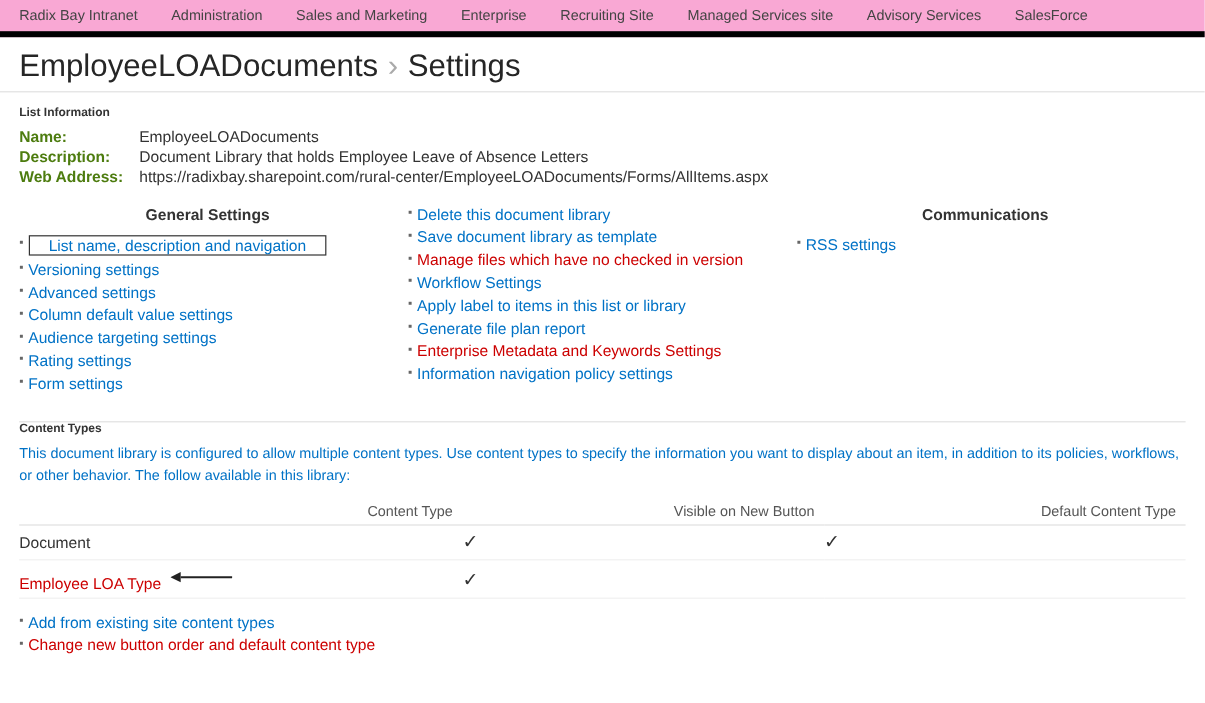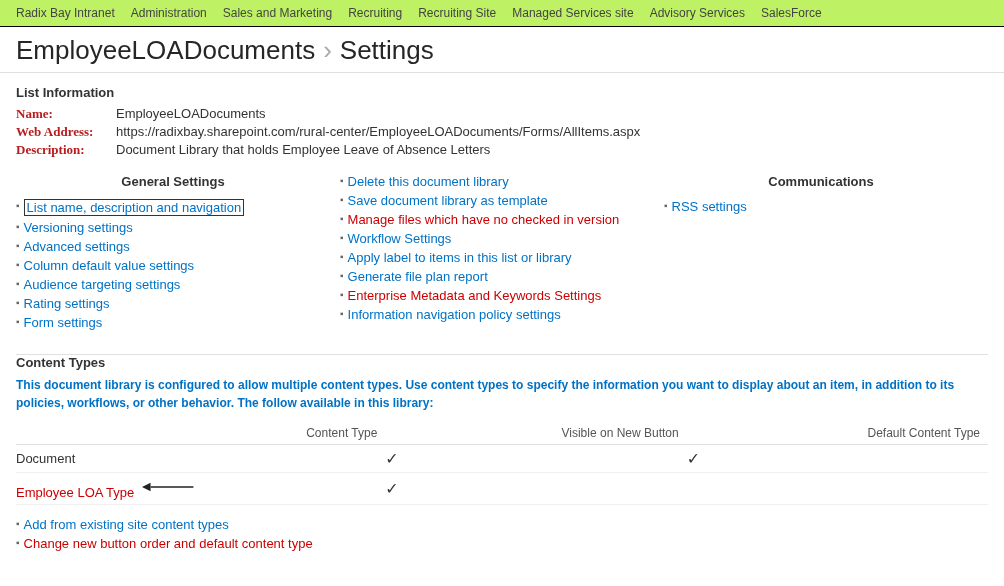--- a/index.html
+++ b/index.html
@@ -13,23 +13,23 @@
       overflow-x: hidden;
     }
 
     
     .top-nav {
       display: flex;
       align-items: center;
       padding: 4px 8px;
       font-size: 12px;
       color: #444;
-      border-bottom: 1px solid #000000;
-      background: #bef264;
-      gap: 0;
+      border-bottom: 5px solid #000000;
+      background: #f9a8d4;
+      gap: 12px;
     }
     .top-nav-item {
       padding: 2px 8px;
       cursor: pointer;
       white-space: nowrap;
       color: #444;
     }
 
     
     .page-title-bar {
@@ -49,37 +49,36 @@
       font-weight: 300;
     }
 
     
     .main-content {
       padding: 12px 16px;
     }
 
     
     .section-heading {
-      font-size: 13px;
+      font-size: 10px;
       font-weight: 600;
       color: #333;
       margin-bottom: 6px;
     }
     .list-info-table {
       margin-bottom: 16px;
     }
     .list-info-row {
       display: flex;
       margin-bottom: 2px;
     }
     .list-info-label {
       font-weight: 700;
       min-width: 100px;
-      color: #b91c1c;
-      font-family: Liberation Serif, serif;
+      color: #4d7c0f;
     }
     .list-info-value {
       color: #333;
     }
 
     
     .settings-columns {
       display: flex;
       gap: 0;
       margin-bottom: 20px;
@@ -116,33 +115,32 @@
     .link-red {
       color: #c00;
       cursor: pointer;
       text-decoration: none;
     }
     .link-outlined {
       color: #0072c6;
       cursor: pointer;
       text-decoration: none;
       border: 1px solid #333;
-      padding: 0 2px;
+      padding: 0 16px;
     }
 
     
     .content-types-section {
       border-top: 1px solid #e0e0e0;
     }
     .content-types-desc {
       color: #0072c6;
       font-size: 12px;
       margin-bottom: 10px;
       line-height: 1.5;
-      font-weight: bold;
     }
     .ct-table {
       width: 100%;
       border-collapse: collapse;
       margin-bottom: 12px;
     }
     .ct-table th {
       text-align: right;
       font-weight: 400;
       color: #555;
@@ -185,21 +183,21 @@
       margin-top: 8px;
     }
   </style>
 </head>
 <body>
 
 <nav class="top-nav">
   <span class="top-nav-item">Radix Bay Intranet</span>
     <span class="top-nav-item">Administration</span>
     <span class="top-nav-item">Sales and Marketing</span>
-    <span class="top-nav-item">Recruiting</span>
+    <span class="top-nav-item">Enterprise</span>
     <span class="top-nav-item">Recruiting Site</span>
     <span class="top-nav-item">Managed Services site</span>
     <span class="top-nav-item">Advisory Services</span>
     <span class="top-nav-item">SalesForce</span>
 </nav>
 
 <div class="page-title-bar">
   <h1 class="page-title">
     <span>EmployeeLOADocuments</span>
     <span class="separator">›</span>
@@ -209,26 +207,26 @@
 
 <div class="main-content">
 
   <div class="section-heading">List Information</div>
   <div class="list-info-table">
     <div class="list-info-row">
       <span class="list-info-label">Name:</span>
       <span class="list-info-value">EmployeeLOADocuments</span>
     </div>
     <div class="list-info-row">
+      <span class="list-info-label">Description:</span>
+      <span class="list-info-value">Document Library that holds Employee Leave of Absence Letters</span>
+    </div>
+    <div class="list-info-row">
       <span class="list-info-label">Web Address:</span>
       <span class="list-info-value">https://radixbay.sharepoint.com/rural-center/EmployeeLOADocuments/Forms/AllItems.aspx</span>
-    </div>
-    <div class="list-info-row">
-      <span class="list-info-label">Description:</span>
-      <span class="list-info-value">Document Library that holds Employee Leave of Absence Letters</span>
     </div>
   </div>
 
   <div class="settings-columns">
 
     <div class="settings-col">
       <div class="settings-col-heading">General Settings</div>
       <div id="general-settings-links">
           <div class="settings-link-item">
             <span class="settings-bullet">▪</span>

